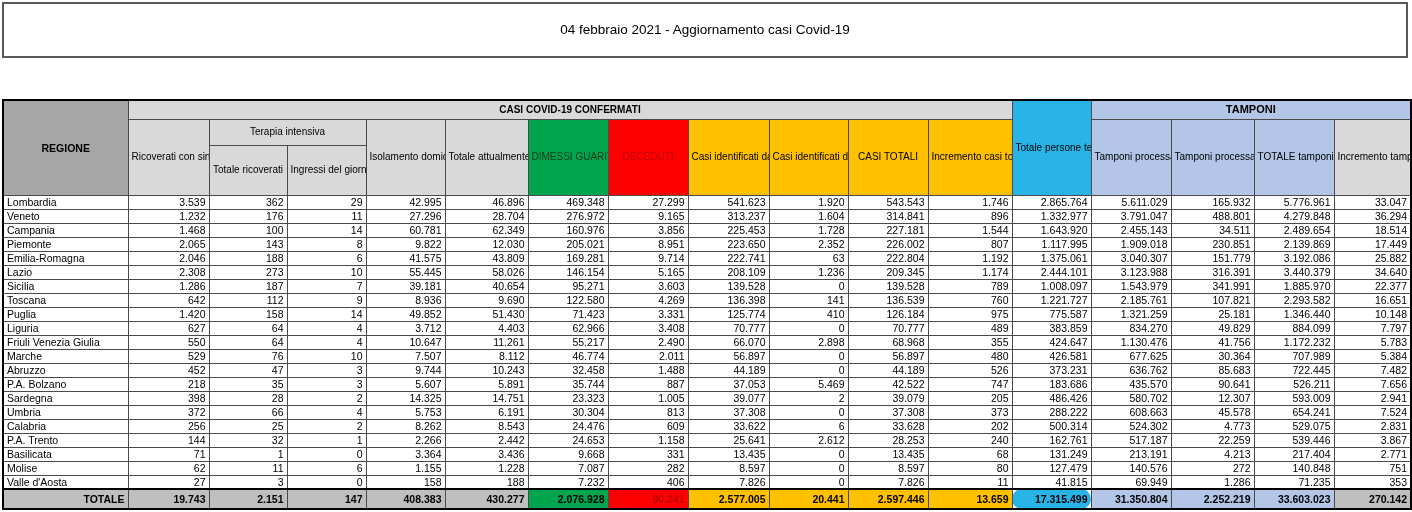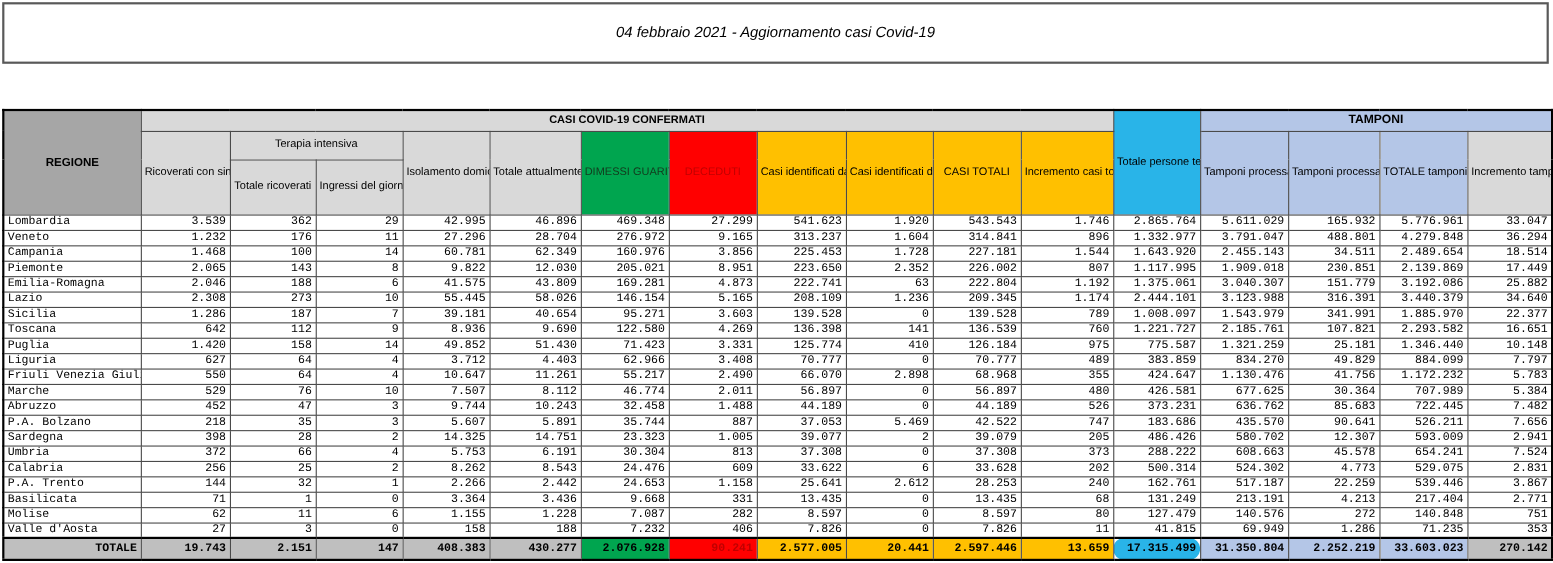--- a/index.html
+++ b/index.html
@@ -6,21 +6,20 @@
   body{
     width:1412px;height:512px;position:relative;overflow:hidden;
     font-family:"Liberation Sans","DejaVu Sans",sans-serif;color:#000;
   }
   
   .title-box{
     position:absolute;left:2px;top:2px;width:1402px;height:52px;
     border:2px solid #595959;background:#fff;
     display:flex;flex-direction:column;justify-content:space-evenly;
     text-align:center;
-    font-style:italic;
   }
   .title-line{font-size:13.5px;line-height:1;}
   
   table.covid{
     position:absolute;left:2px;top:99px;width:1408px;
     border-collapse:collapse;table-layout:fixed;
     font-size:10.5px;
   }
   table.covid th,table.covid td{
     border:1px solid #4a4a4a;overflow:hidden;white-space:nowrap;
@@ -34,21 +33,21 @@
   .h-regione{background:var(--dark-gray);font-weight:bold;font-size:10.5px;}
   .h-banner{background:var(--header-gray);font-weight:bold;font-size:10px;}
   .h-gray{background:var(--header-gray);}
   .h-green{background:var(--green);color:#123a1d;}
   .h-red{background:var(--red);color:var(--dark-red);}
   .h-yellow{background:var(--yellow);}
   .h-cyan{background:var(--cyan);border-left:2px solid #000;border-right:2px solid #000;}
   .h-lblue{background:var(--light-blue);}
   .h-banner-tamponi{background:var(--light-blue);font-weight:bold;font-size:11px;}
   
-  tbody tr{height:14px;font-family:Liberation Mono, monospace;}
+  tbody tr{height:14px;}
   tbody td{line-height:1;background:#fff;}
   td.region{text-align:left;}
   td.num{text-align:right;}
   td.sec-border{border-right:2px solid #000;}
   td.cyan-col{border-left:2px solid #000;border-right:2px solid #000;}
   
   tr.total{height:20px;font-weight:bold;}
   tr.total td{border-top:2px solid #000;border-bottom:2px solid #000;}
   .t-gray{background:var(--total-gray) !important;}
   .t-green{background:var(--green) !important;}
@@ -192,21 +191,21 @@
         <td class="num">17.449</td>
       </tr>
       <tr>
         <td class="region">Emilia-Romagna</td>
         <td class="num">2.046</td>
         <td class="num">188</td>
         <td class="num">6</td>
         <td class="num">41.575</td>
         <td class="num">43.809</td>
         <td class="num">169.281</td>
-        <td class="num">4.873</td>
+        <td class="num">9.714</td>
         <td class="num">222.741</td>
         <td class="num">63</td>
         <td class="num">222.804</td>
         <td class="num sec-border">1.192</td>
         <td class="num cyan-col">1.375.061</td>
         <td class="num">3.040.307</td>
         <td class="num">151.779</td>
         <td class="num">3.192.086</td>
         <td class="num">25.882</td>
       </tr>

